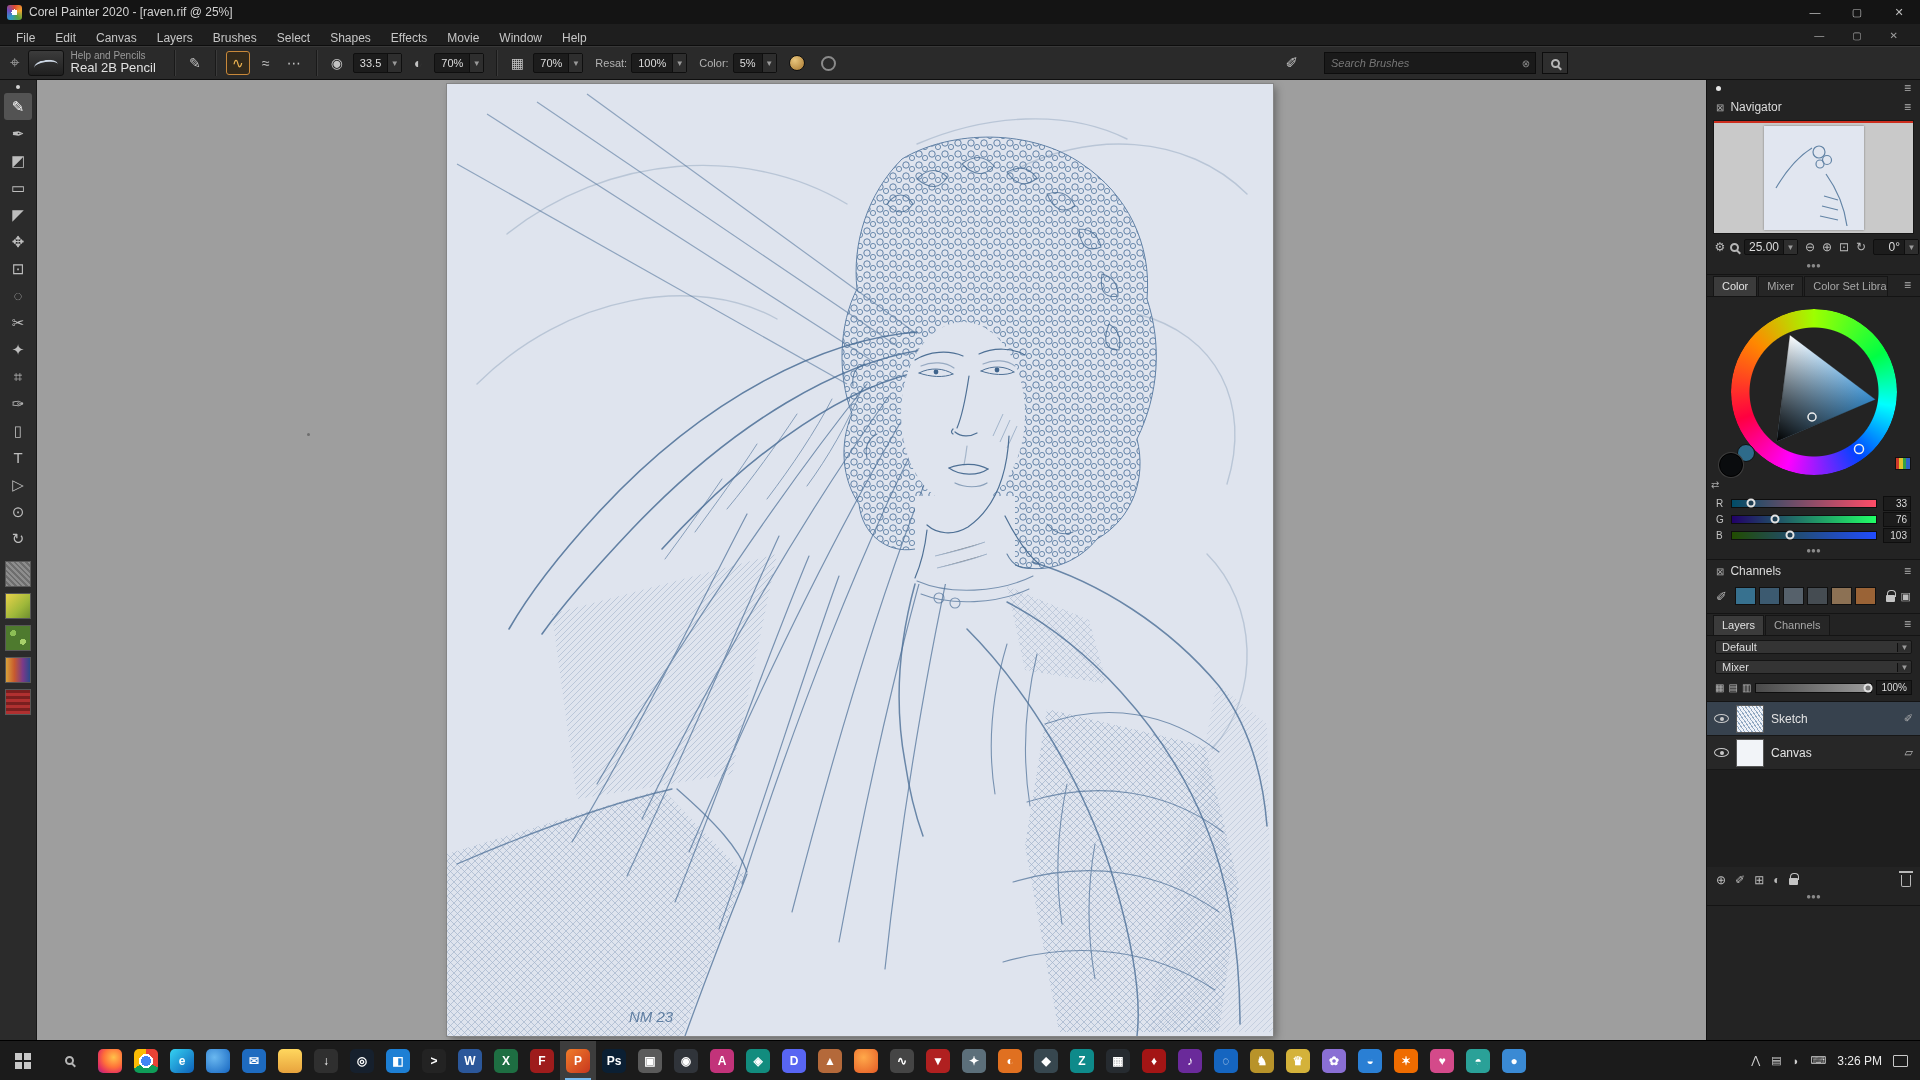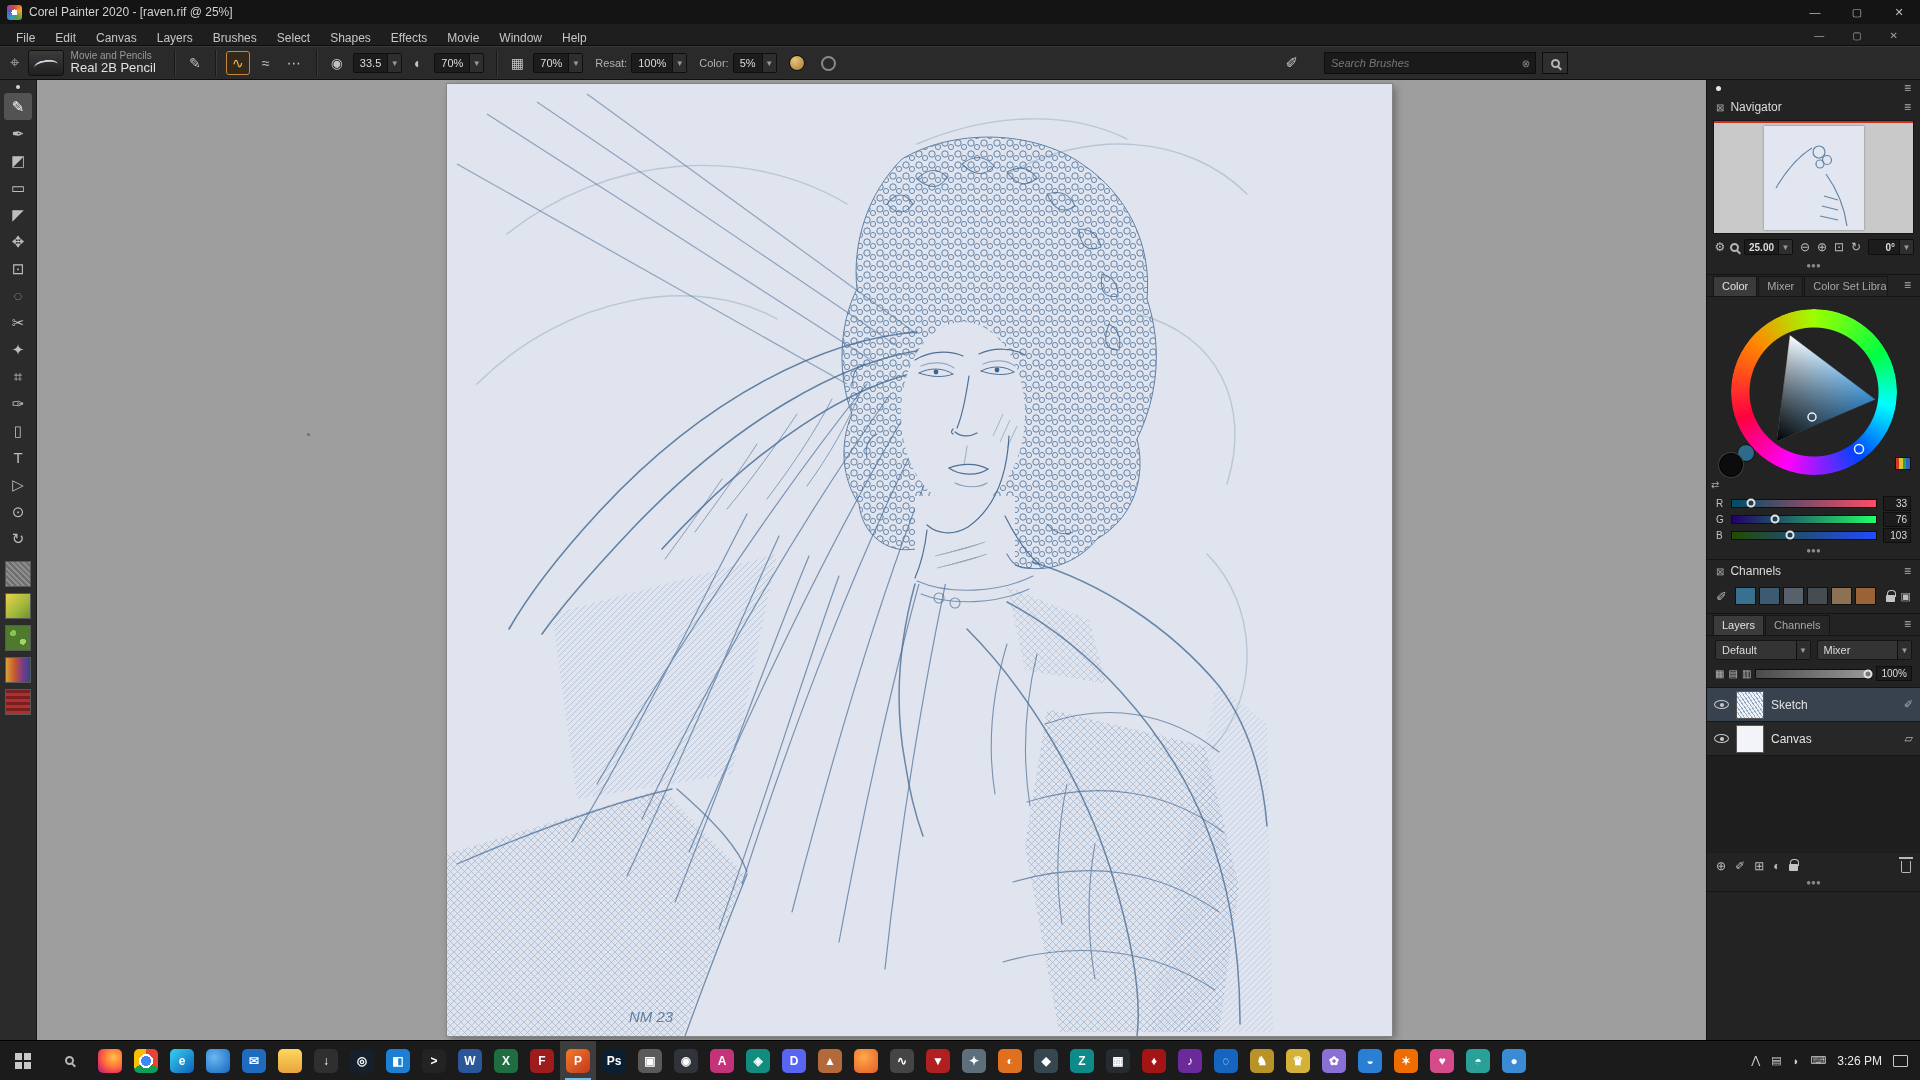--- a/index.html
+++ b/index.html
@@ -73,21 +73,21 @@
   .toolbox-drag-dot{width:4px;height:4px;border-radius:50%;background:#d5d5d5;margin:2px 0 4px;flex:none;}
   .tool{width:28px;height:27px;display:flex;align-items:center;justify-content:center;
     color:#bdbdbd;font-size:15px;flex:none;}
   .tools-list .tool:nth-of-type(1){background:#535353;color:#fff;border-radius:3px;}
   .swatches{margin-top:9px;display:flex;flex-direction:column;gap:6px;}
   .content-swatch{width:26px;height:26px;border:1px solid #585858;flex:none;}
 
   
   .canvas-area{position:absolute;left:37px;right:214px;top:0;bottom:0;overflow:hidden;}
   .stray-dot{position:absolute;left:270px;top:353px;width:3px;height:3px;border-radius:50%;background:#6e6e6e;}
-  .canvas{position:absolute;left:410px;top:4px;width:945px;height:952px;background:#dfe4ee;
+  .canvas{position:absolute;left:410px;top:4px;width:826px;height:952px;background:#dfe4ee;
     box-shadow:0 0 0 1px #858585, 3px 3px 8px rgba(0,0,0,.35);}
   .canvas svg{display:block;}
 
   
   .dock{position:absolute;right:0;top:0;bottom:0;width:214px;background:#232323;
     border-left:1px solid #121212;font-size:11px;color:#c8c8c8;}
   .dock-strip{height:16px;display:flex;align-items:center;padding:0 9px;}
   .dock-dot{width:5px;height:5px;border-radius:50%;background:#e6e6e6;}
   .hamburger{margin-left:auto;color:#b4b4b4;font-size:12px;line-height:1;}
   .panel{border-bottom:1px solid #141414;}
@@ -96,21 +96,21 @@
   .dots-row{display:flex;justify-content:center;gap:5px;padding:4px 0;color:#8a8a8a;font-size:8px;line-height:1;}
 
   
   .nav-thumb{margin:2px 6px 2px;height:114px;background:#c9c9c9;border:1px solid #161616;position:relative;}
   .nav-redline{position:absolute;top:0;left:0;right:0;height:2px;background:#cc2d1d;}
   .nav-page{position:absolute;left:50px;top:5px;width:100px;height:104px;background:#e1e6f0;
     box-shadow:0 0 2px rgba(0,0,0,.4);}
   .nav-controls{display:flex;align-items:center;height:22px;padding:0 6px;gap:3px;color:#bcbcbc;}
   .nav-ctl{font-size:12px;min-width:14px;text-align:center;}
   .nav-controls .val-box{height:16px;margin:0 2px;}
-  .nav-controls .val-box .val{font-size:10px;padding:0 4px;min-width:30px;font-weight:bold;}
+  .nav-controls .val-box .val{font-size:12px;padding:0 4px;min-width:30px;}
 
   
   .tab-row{display:flex;align-items:flex-end;height:22px;border-bottom:1px solid #141414;padding:0 6px;gap:1px;}
   .tab{padding:3px 8px 4px;background:#262626;color:#a6a6a6;border:1px solid #151515;border-bottom:none;
     font-size:11px;white-space:nowrap;overflow:hidden;flex:none;}
   .tab-row .tab:nth-of-type(1){background:#3b3b3b;color:#e2e2e2;}
   .color-tabs .tab:nth-of-type(3){max-width:84px;}
 
   
   .color-wheel-wrap{position:relative;height:198px;}
@@ -139,21 +139,21 @@
   .harmony-row{display:flex;align-items:center;padding:5px 9px 8px;gap:3px;}
   .harmony-tool{font-size:13px;color:#bcbcbc;margin-right:5px;}
   .harmony-swatch{width:21px;height:18px;border:1px solid #101010;flex:none;}
   .harmony-end{margin-left:auto;display:flex;align-items:center;gap:6px;}
   .mini-lock{position:relative;width:9px;height:7px;background:#c4c4c4;border-radius:1px;margin-top:4px;}
   .mini-lock::before{content:"";position:absolute;top:-5px;left:1px;width:7px;height:6px;
     border:1.5px solid #c4c4c4;border-bottom:none;border-radius:4px 4px 0 0;}
   .harmony-page{font-size:11px;color:#bcbcbc;}
 
   
-  .layer-dd-row{display:flex;gap:6px;padding:4px 8px;}
+  .layer-dd-row{display:flex;gap:6px;padding:4px 8px;flex-direction:column;}
   .dropdown{flex:1;display:flex;align-items:center;background:#343434;border:1px solid #141414;
     height:20px;border-radius:2px;}
   .dropdown .dd-label{flex:1;padding:0 6px;color:#dcdcdc;font-size:11px;}
   .comp-row{display:flex;align-items:center;gap:4px;padding:2px 8px 4px;}
   .comp-icon{font-size:10px;color:#b8b8b8;}
   .opacity-track{position:relative;flex:1;height:10px;border:1px solid #0e0e0e;
     background:linear-gradient(90deg,#4a4a4a,#9a9a9a);}
   .opacity-handle{position:absolute;top:50%;left:97%;width:9px;height:9px;border-radius:50%;
     border:2px solid #e2e2e2;background:rgba(20,20,20,.25);transform:translate(-50%,-50%);}
   .opacity-value{background:#1c1c1c;border:1px solid #0e0e0e;padding:1px 4px;font-size:10px;color:#dcdcdc;}
@@ -231,21 +231,21 @@
 <div class="doc-controls" style="position:absolute;top:24px;right:0;height:22px;display:flex;align-items:center;z-index:31;">
   <span style="padding:0 6px;color:#a0a0a0;font-size:10px;">—</span>
   <span style="padding:0 6px;color:#a0a0a0;font-size:10px;">▢</span>
   <span style="padding:0 10px 0 6px;color:#a0a0a0;font-size:10px;">✕</span>
 </div>
 
 <div class="propbar">
   <span class="pb-compass">⌖</span>
   <div class="brush-preview"></div>
   <div class="brush-sel-text">
-    <span class="brush-cat">Movie and Pencils</span>
+    <span class="brush-cat">Help and Pencils</span>
     <span class="brush-var">Real 2B Pencil</span>
   </div>
   <div class="pb-sep"></div>
   <span class="pb-icon">✎</span>
   <div class="pb-sep"></div>
   <div class="stroke-btn selected">∿</div>
   <div class="stroke-btn">≈</div>
   <div class="stroke-btn">⋯</div>
   <div class="pb-sep"></div>
   <span class="pb-icon">◉</span>

